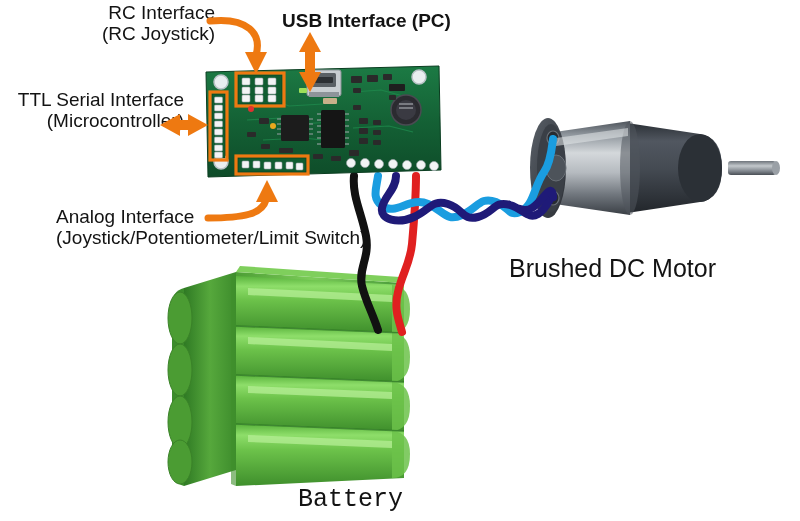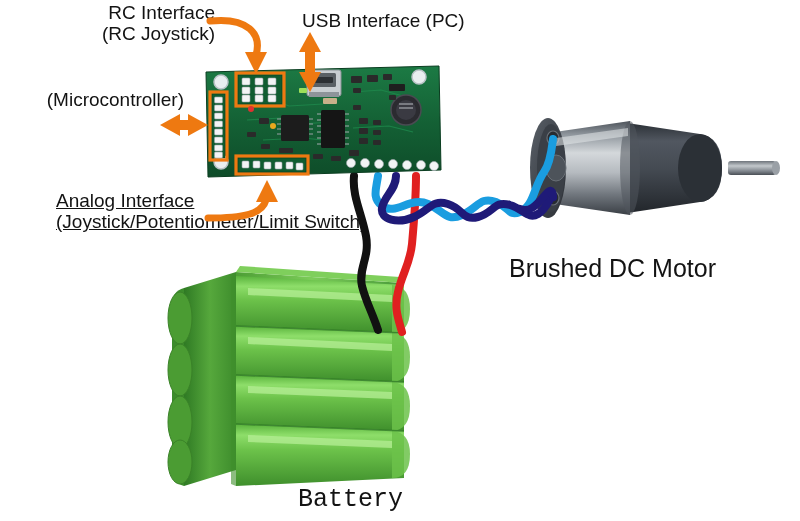--- a/index.html
+++ b/index.html
@@ -15,29 +15,30 @@
 </head>
 <body>
 
 <div class="stage">
 
   <div class="lbl r" style="left:0;top:2px;width:215px;">
     <div>RC Interface</div>
     <div>(RC Joystick)</div>
   </div>
 
-  <div class="lbl" style="left:302px;top:10px;">
+  <div class="lbl" style="left:282px;top:10px;font-weight:bold;">
     <div>USB Interface (PC)</div>
   </div>
 
   <div class="lbl r" style="left:0;top:89px;width:184px;">
+    <div>TTL Serial Interface</div>
     <div>(Microcontroller)</div>
   </div>
 
-  <div class="lbl" style="left:56px;top:190px;text-decoration:underline;">
+  <div class="lbl" style="left:56px;top:206px;">
     <div>Analog Interface</div>
     <div>(Joystick/Potentiometer/Limit Switch)</div>
   </div>
 
   <div class="lbl big" style="left:509px;top:254px;text-align:right;">
     <div>Brushed DC Motor</div>
   </div>
 
   <div class="lbl big" style="left:298px;top:486px;font-family:Liberation Mono, monospace;">
     <div>Battery</div>

